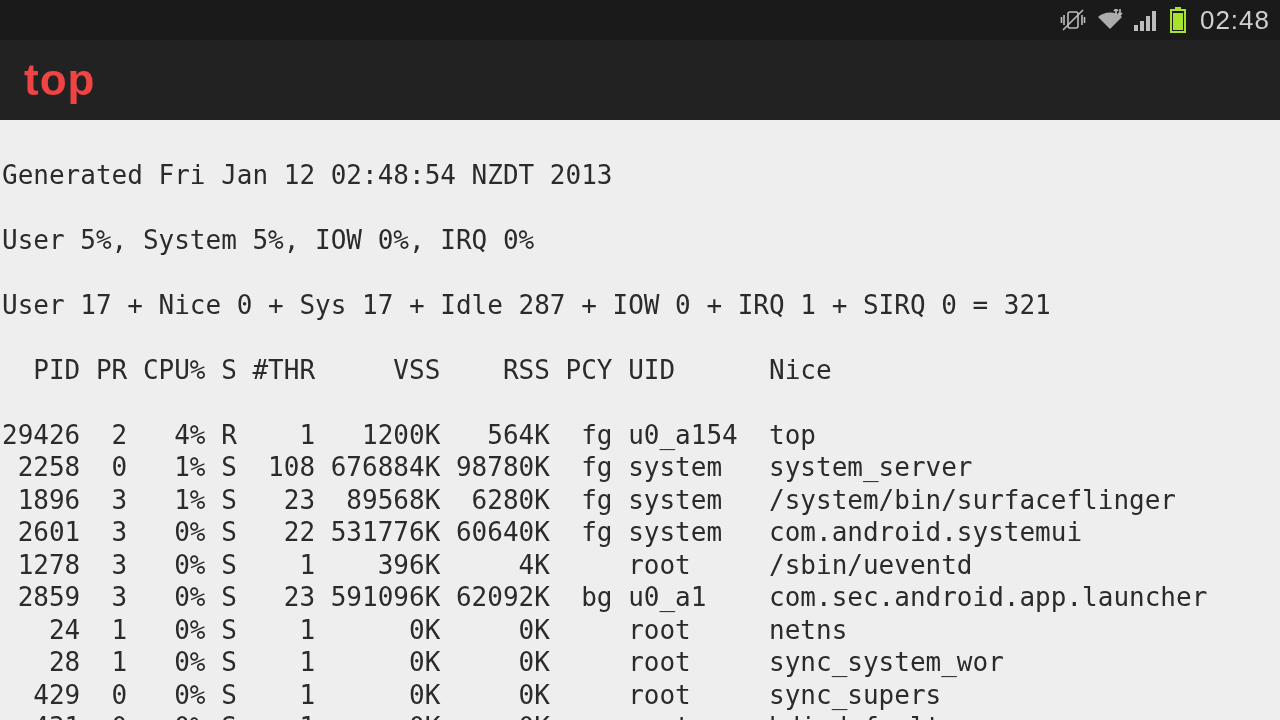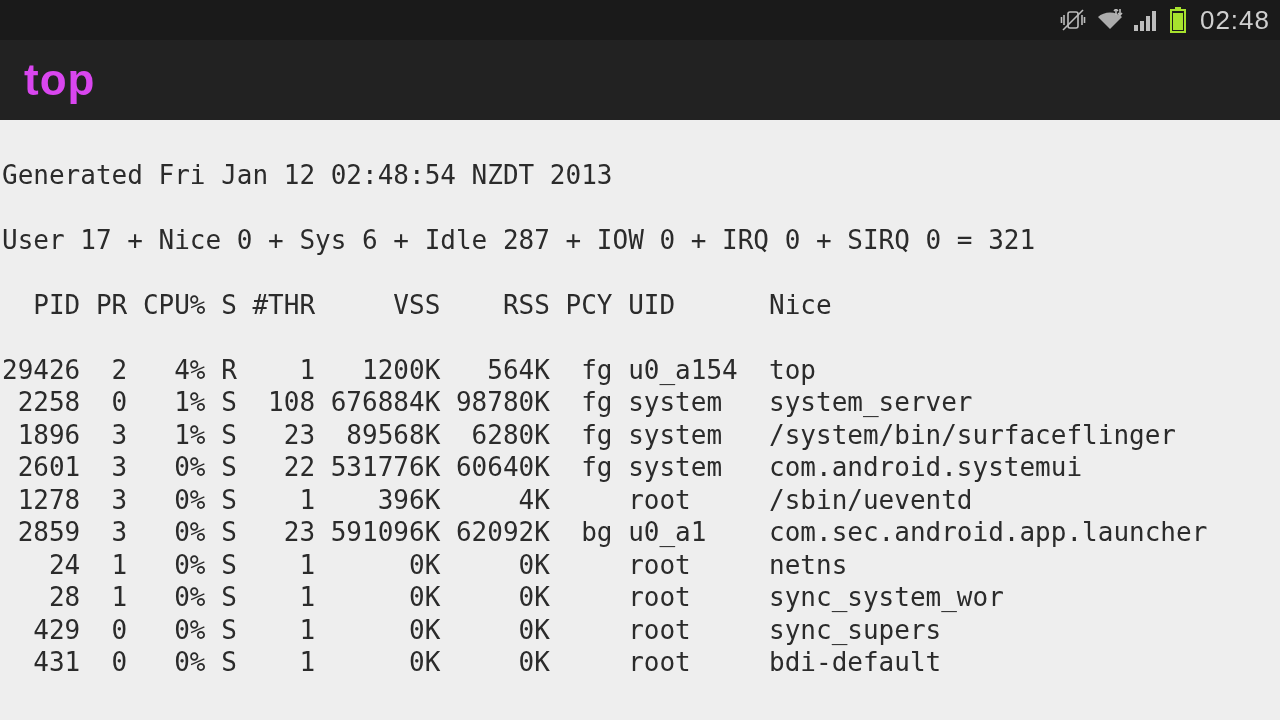--- a/index.html
+++ b/index.html
@@ -26,21 +26,21 @@
   .status-bar svg { display: block; }
 
   .title-bar {
     height: 80px;
     background: #222222;
     display: flex;
     align-items: center;
     padding: 0 24px;
   }
   .title-bar .title {
-    color: #d946ef;
+    color: #ef4444;
     font-size: 44px;
     font-weight: bold;
     letter-spacing: 1px;
   }
 
   .content {
     background: #eeeeee;
     padding: 6px 0 0 2px;
     font-family: "DejaVu Sans Mono","Liberation Mono","Menlo","Consolas",monospace;
     font-size: 26px;
@@ -97,16 +97,17 @@
   </span>
   <span class="clock">02:48</span>
 </div>
 
 <div class="title-bar">
   <span class="title">top</span>
 </div>
 
 <div class="content">
 <div class="row">Generated Fri Jan 12 02:48:54 NZDT 2013</div>
-<div class="row">User 17 + Nice 0 + Sys 6 + Idle 287 + IOW 0 + IRQ 0 + SIRQ 0 = 321</div>
+<div class="row">User 5%, System 5%, IOW 0%, IRQ 0%</div>
+<div class="row">User 17 + Nice 0 + Sys 17 + Idle 287 + IOW 0 + IRQ 1 + SIRQ 0 = 321</div>
 <div class="row" id="col-header">  PID PR CPU% S #THR     VSS    RSS PCY UID      Nice</div>
 <div id="rows"><div class="row">29426  2   4% R    1   1200K   564K  fg u0_a154  top</div><div class="row"> 2258  0   1% S  108 676884K 98780K  fg system   system_server</div><div class="row"> 1896  3   1% S   23  89568K  6280K  fg system   /system/bin/surfaceflinger</div><div class="row"> 2601  3   0% S   22 531776K 60640K  fg system   com.android.systemui</div><div class="row"> 1278  3   0% S    1    396K     4K     root     /sbin/ueventd</div><div class="row"> 2859  3   0% S   23 591096K 62092K  bg u0_a1    com.sec.android.app.launcher</div><div class="row">   24  1   0% S    1      0K     0K     root     netns</div><div class="row">   28  1   0% S    1      0K     0K     root     sync_system_wor</div><div class="row">  429  0   0% S    1      0K     0K     root     sync_supers</div><div class="row">  431  0   0% S    1      0K     0K     root     bdi-default</div></div>
 </div>
 
 </body></html>

